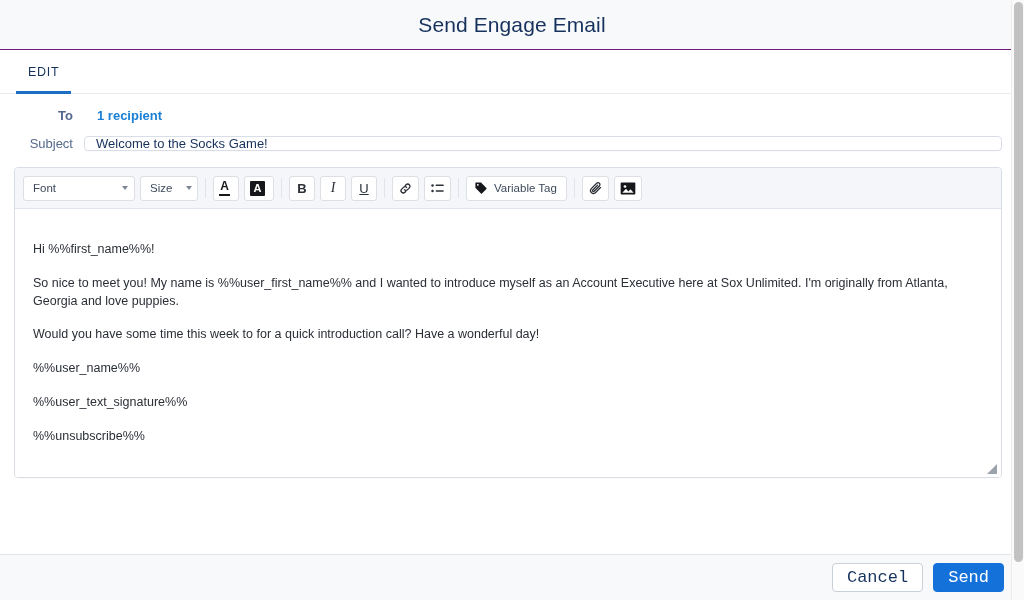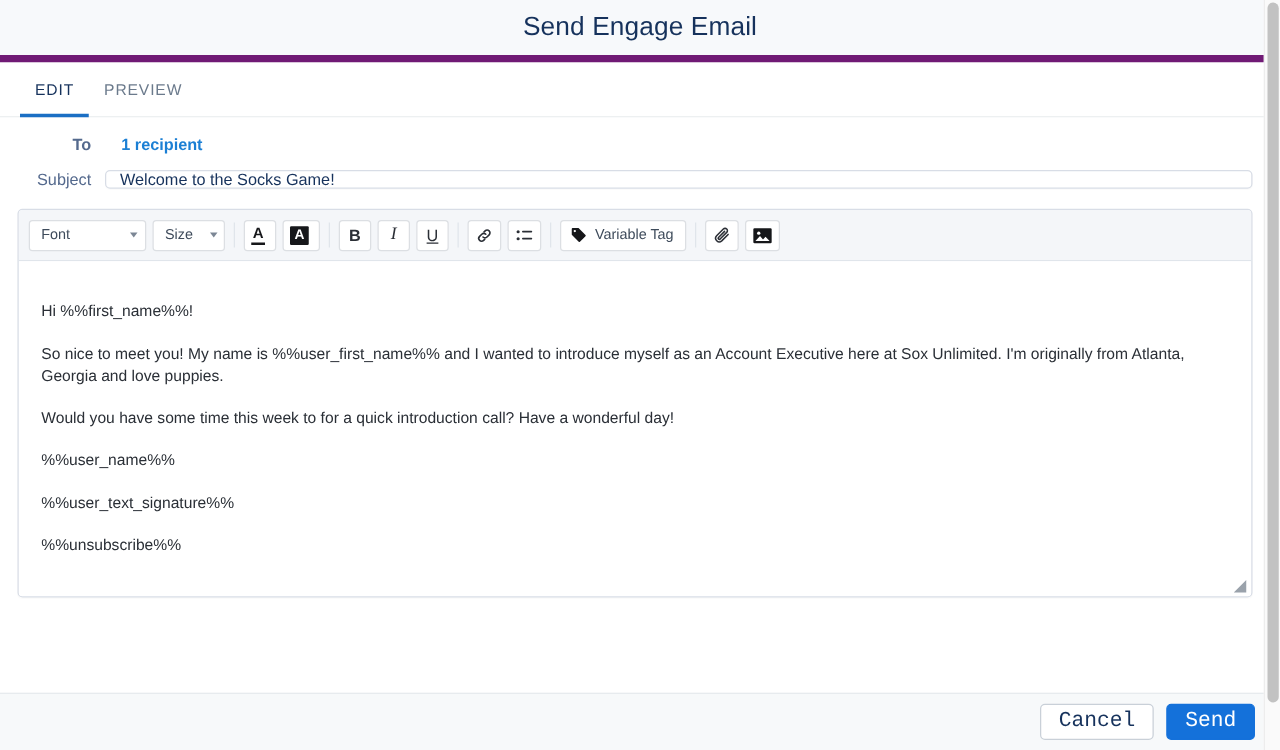--- a/index.html
+++ b/index.html
@@ -24,21 +24,21 @@
     display: flex;
     flex-direction: column;
     background: #ffffff;
   }
 
   
   .titlebar {
     height: 50px;
     flex: 0 0 50px;
     background: #f7f9fb;
-    border-bottom: 6px solid #701a75;
+    border-bottom: 1px solid #701a75;
     display: flex;
     align-items: center;
     justify-content: center;
     box-sizing: border-box;
   }
   .title-text {
     font-size: 21px;
     font-weight: 400;
     color: #16325c;
     letter-spacing: 0.1px;
@@ -178,21 +178,21 @@
     box-sizing: border-box;
     border: 1px solid #dcdfe3;
     border-radius: 3px;
     background: #ffffff;
     font-size: 11.5px;
     color: #3e4b5b;
     padding: 0 6px 0 9px;
     cursor: pointer;
     gap: 14px;
   }
-  .tb-select.font { width: 94px; }
+  .tb-select.font { width: 112px; }
   .tb-select.size { width: 58px; }
   .tb-select .mini-caret {
     width: 0; height: 0;
     border-left: 3.5px solid transparent;
     border-right: 3.5px solid transparent;
     border-top: 4px solid #7c8795;
   }
 
   .tb-btn {
     display: inline-flex;
@@ -349,21 +349,20 @@
 <body>
 
 <div class="app">
 
   <div class="titlebar">
     <div class="title-text">Send Engage Email</div>
   </div>
 
   <div class="tabbar">
     <button class="tab active">EDIT</button>
-    <button class="tab">PREVIEW</button>
   </div>
 
   <div class="content">
 
     <div class="fieldrow to">
       <div class="field-label">To</div>
       <a class="recipient-link">1 recipient</a>
     </div>
 
 

